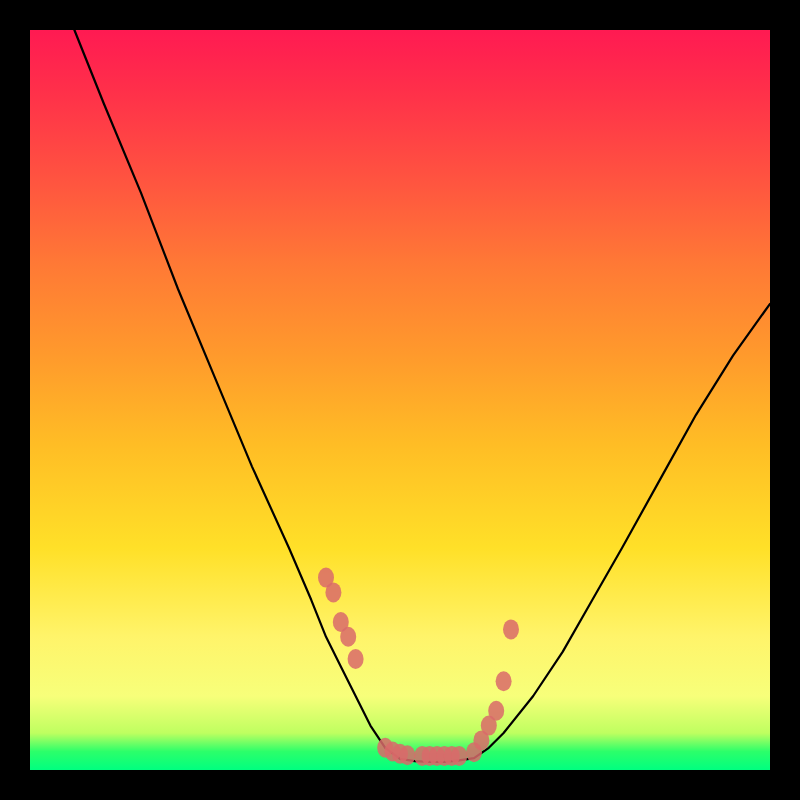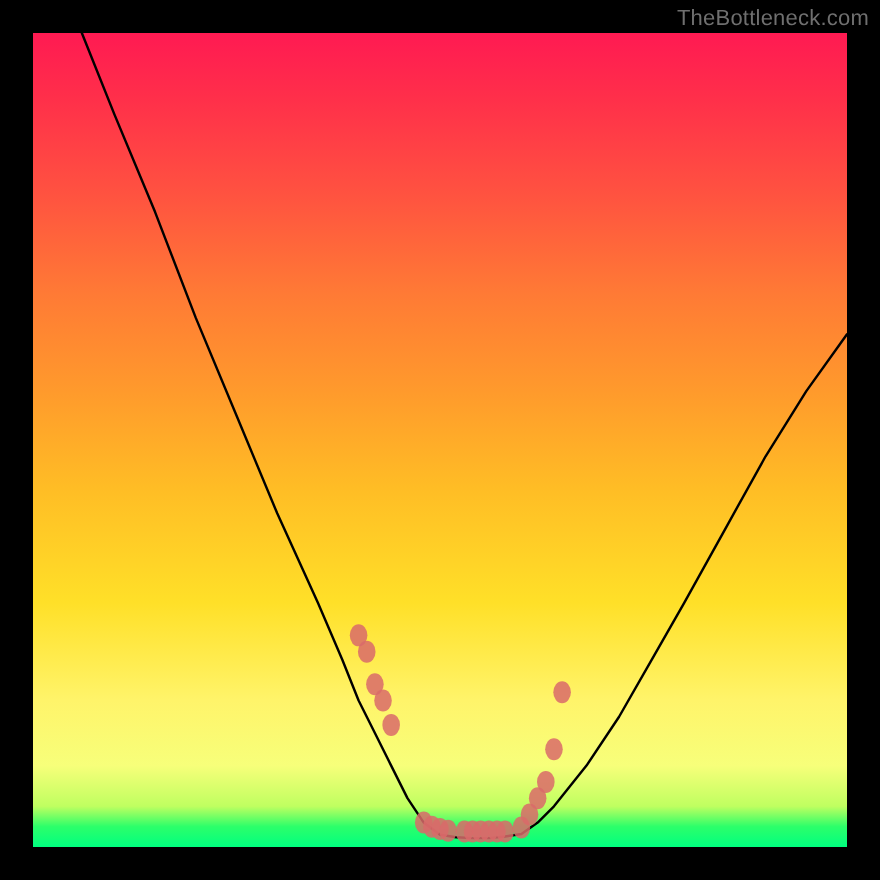--- a/index.html
+++ b/index.html
@@ -59,21 +59,20 @@
     width: 740px;
     height: 740px;
     overflow: visible;
   }
 </style>
 </head>
 <body>
 
 <div class="frame">
 
-  <div class="watermark">TheBottleneck.com</div>
 
   <div class="plot-area">
     <svg class="overlay" viewBox="0 0 740 740" preserveAspectRatio="none">
       <path id="curve-path" fill="none" stroke="#000" stroke-width="2.2" stroke-linecap="round" stroke-linejoin="round" d="M44.4 0.0 L74.0 74.0 L111.0 162.8 L148.0 259.0 L185.0 347.8 L222.0 436.6 L259.0 518.0 L281.2 569.8 L296.0 606.8 L310.8 636.4 L325.6 666.0 L340.4 695.6 L355.2 717.8 L370.0 728.9 L370.0 728.9 L384.8 731.1 L399.6 731.9 L414.4 731.9 L429.2 730.4 L444.0 728.2 L444.0 728.2 L458.8 717.8 L473.6 703.0 L503.2 666.0 L532.8 621.6 L562.4 569.8 L592.0 518.0 L629.0 451.4 L666.0 384.8 L703.0 325.6 L740.0 273.8"></path>
       <g id="marker-group">
           <ellipse cx="296.0" cy="547.6" rx="8" ry="10" fill="#d96a6a" fill-opacity="0.85"></ellipse>
           <ellipse cx="303.4" cy="562.4" rx="8" ry="10" fill="#d96a6a" fill-opacity="0.85"></ellipse>
           <ellipse cx="310.8" cy="592.0" rx="8" ry="10" fill="#d96a6a" fill-opacity="0.85"></ellipse>
           <ellipse cx="318.2" cy="606.8" rx="8" ry="10" fill="#d96a6a" fill-opacity="0.85"></ellipse>
           <ellipse cx="325.6" cy="629.0" rx="8" ry="10" fill="#d96a6a" fill-opacity="0.85"></ellipse>

